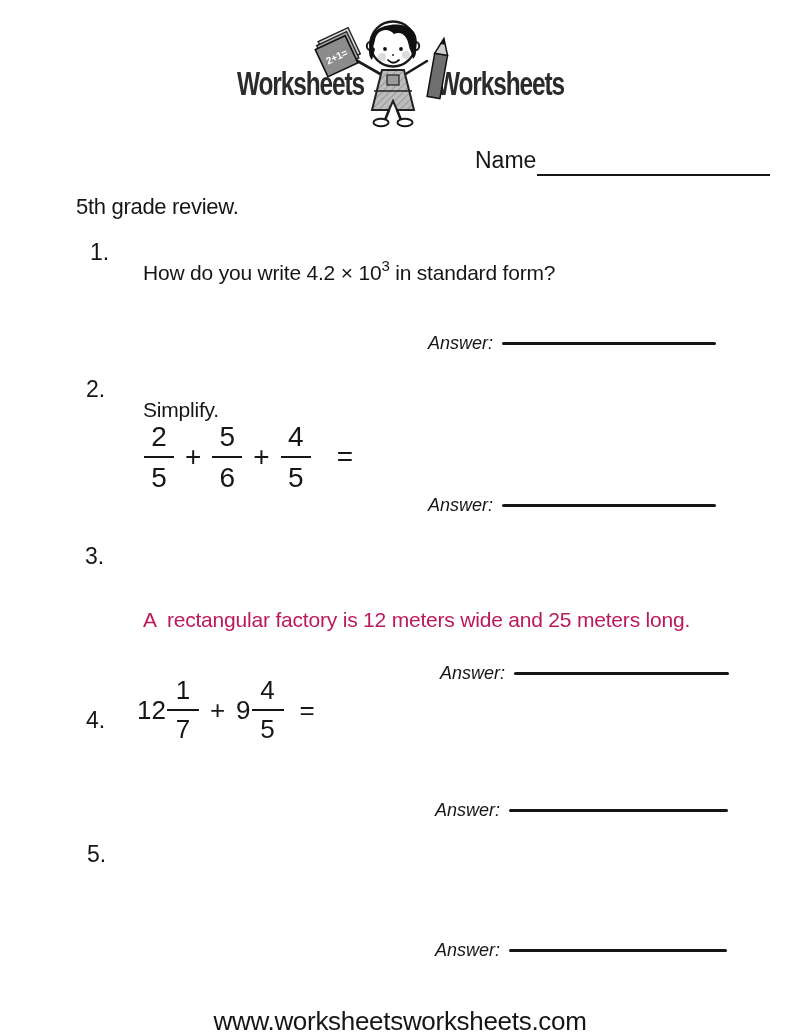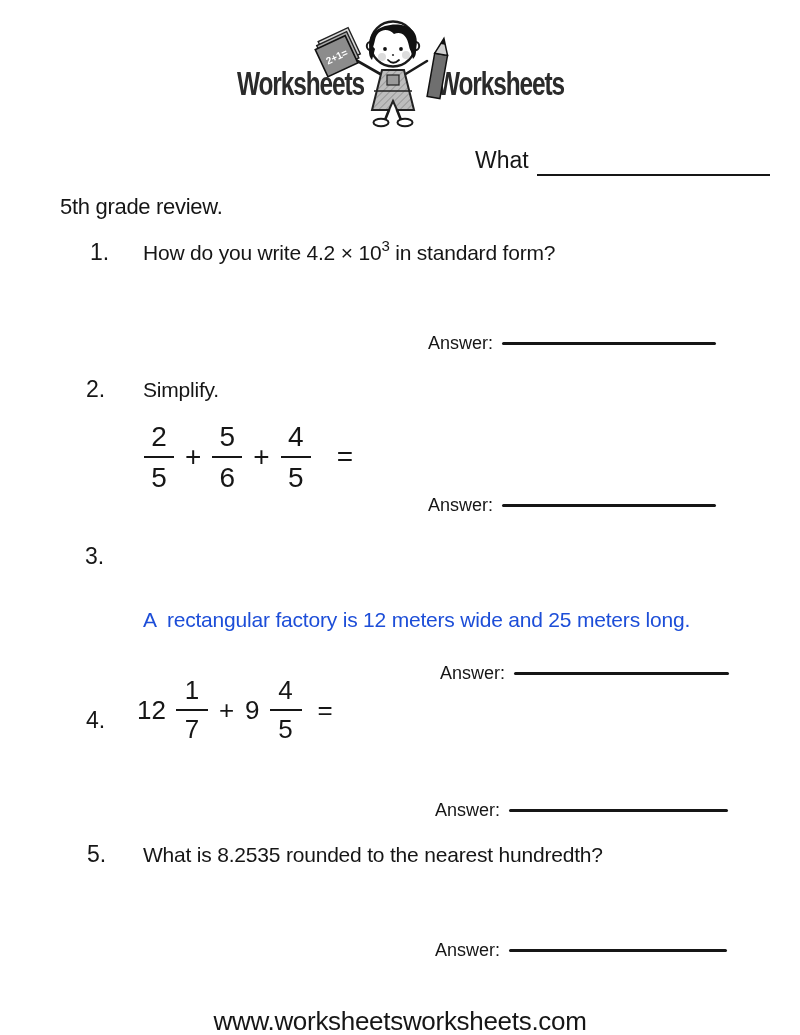--- a/index.html
+++ b/index.html
@@ -11,43 +11,43 @@
   
   .logo-text{
     position:absolute;top:67px;font-size:33px;font-weight:700;letter-spacing:-1.5px;
     color:#2b2b2b;white-space:nowrap;transform:scaleX(0.74);transform-origin:0 50%;
     line-height:33px;
   }
   
   .title{position:absolute;left:68px;top:153px;font-size:31px;letter-spacing:-1px;line-height:34px;color:#161616;white-space:nowrap;}
   .name-label{position:absolute;left:475px;top:147px;font-size:23px;color:#161616;}
   .name-line{position:absolute;left:537px;top:174px;width:233px;height:2px;background:#161616;}
-  .subtitle{position:absolute;left:60px;top:194px;font-size:22px;letter-spacing:-0.3px;color:#161616;}
+  .subtitle{position:absolute;left:76px;top:194px;font-size:22px;letter-spacing:-0.3px;color:#161616;}
   
   .qnum{position:absolute;font-size:23px;color:#161616;}
-  .qtext{position:absolute;font-size:21px;letter-spacing:-0.2px;color:#161616;white-space:pre-wrap;}
+  .qtext{position:absolute;font-size:21px;letter-spacing:-0.2px;color:#161616;white-space:pre-wrap;margin-top:20px;}
   .qtext .sup{font-size:15px;position:relative;top:-9px;}
-  .qlines{position:absolute;font-size:21px;letter-spacing:-0.2px;line-height:30px;color:#1d4ed8;white-space:pre-wrap;}
+  .qlines{position:absolute;font-size:21px;letter-spacing:-0.2px;line-height:30px;color:#be185d;white-space:pre-wrap;}
   
-  .answer-row{position:absolute;display:flex;align-items:center;gap:9px;}
+  .answer-row{position:absolute;display:flex;align-items:center;gap:9px;font-style:italic;}
   .answer-label{font-size:18px;color:#161616;white-space:nowrap;}
   .answer-line{height:3px;background:#161616;border-radius:2px;}
   
   .expr{position:absolute;display:flex;align-items:center;color:#161616;}
   .expr-2{left:144px;top:422px;font-size:28px;}
   .expr-4{left:137px;top:677px;font-size:26px;}
   .fraction{display:inline-flex;flex-direction:column;align-items:center;}
   .fnum,.fden{line-height:1.05;}
   .frac-bar{height:0;border-top:2.5px solid #161616;margin:5px 0;}
   .bar-30{width:30px;}
   .bar-32{width:32px;}
   .op{margin:0 11px;}
   .eq2{margin-left:26px;}
   .eq4{margin-left:16px;}
-  .whole{margin-right:10px;}
+  .whole{margin-right:1px;}
   
   .footer{position:absolute;left:0;right:0;top:1006px;text-align:center;font-size:26px;letter-spacing:-0.3px;color:#161616;}
 </style>
 </head>
 <body>
 
 <div class="page">
 
   <div class="logo-text" style="left:237px;">Worksheets</div>
   <div class="logo-text" style="left:437px;">Worksheets</div>
@@ -95,21 +95,21 @@
     <path d="M74,60 L96,60 L106,100 L89,100 L85,91 L81,100 L64,100 Z" fill="url(#hatch)" stroke="#222" stroke-width="2"></path>
     <line x1="66" y1="81" x2="104" y2="81" stroke="#222" stroke-width="1.6"></line>
     <rect x="79" y="65" width="12" height="10" fill="#9a9a9a" stroke="#222" stroke-width="1.2"></rect>
 
     <path d="M81,100 L77,110" stroke="#1a1a1a" stroke-width="2.6" stroke-linecap="round"></path>
     <path d="M89,100 L93,110" stroke="#1a1a1a" stroke-width="2.6" stroke-linecap="round"></path>
     <ellipse cx="73" cy="112.5" rx="7.5" ry="3.8" fill="#fff" stroke="#1a1a1a" stroke-width="2"></ellipse>
     <ellipse cx="97" cy="112.5" rx="7.5" ry="3.8" fill="#fff" stroke="#1a1a1a" stroke-width="2"></ellipse>
   </svg>
 
-  <div class="name-label">What</div>
+  <div class="name-label">Name</div>
   <div class="name-line"></div>
   <div class="subtitle">5th grade review.</div>
 
   <div class="qnum" style="left:90px;top:239px;">1.</div>
   <div class="qtext" style="left:143px;top:241px;"><span>How do you write 4.2 × 10</span><span class="sup">3</span><span> in standard form?</span></div>
 
   <div class="answer-row" style="left:428px;top:333px;">
     <span class="answer-label">Answer:</span>
     <span class="answer-line" style="width:214px;"></span>
   </div>
@@ -170,21 +170,20 @@
     </span>
     <span class="eq4">=</span>
   </div>
 
   <div class="answer-row" style="left:435px;top:800px;">
     <span class="answer-label">Answer:</span>
     <span class="answer-line" style="width:219px;"></span>
   </div>
 
   <div class="qnum" style="left:87px;top:841px;">5.</div>
-  <div class="qtext" style="left:143px;top:843px;">What is 8.2535 rounded to the nearest hundredth?</div>
 
   <div class="answer-row" style="left:435px;top:940px;">
     <span class="answer-label">Answer:</span>
     <span class="answer-line" style="width:218px;"></span>
   </div>
 
   <div class="footer">www.worksheetsworksheets.com</div>
 
 </div>
 

